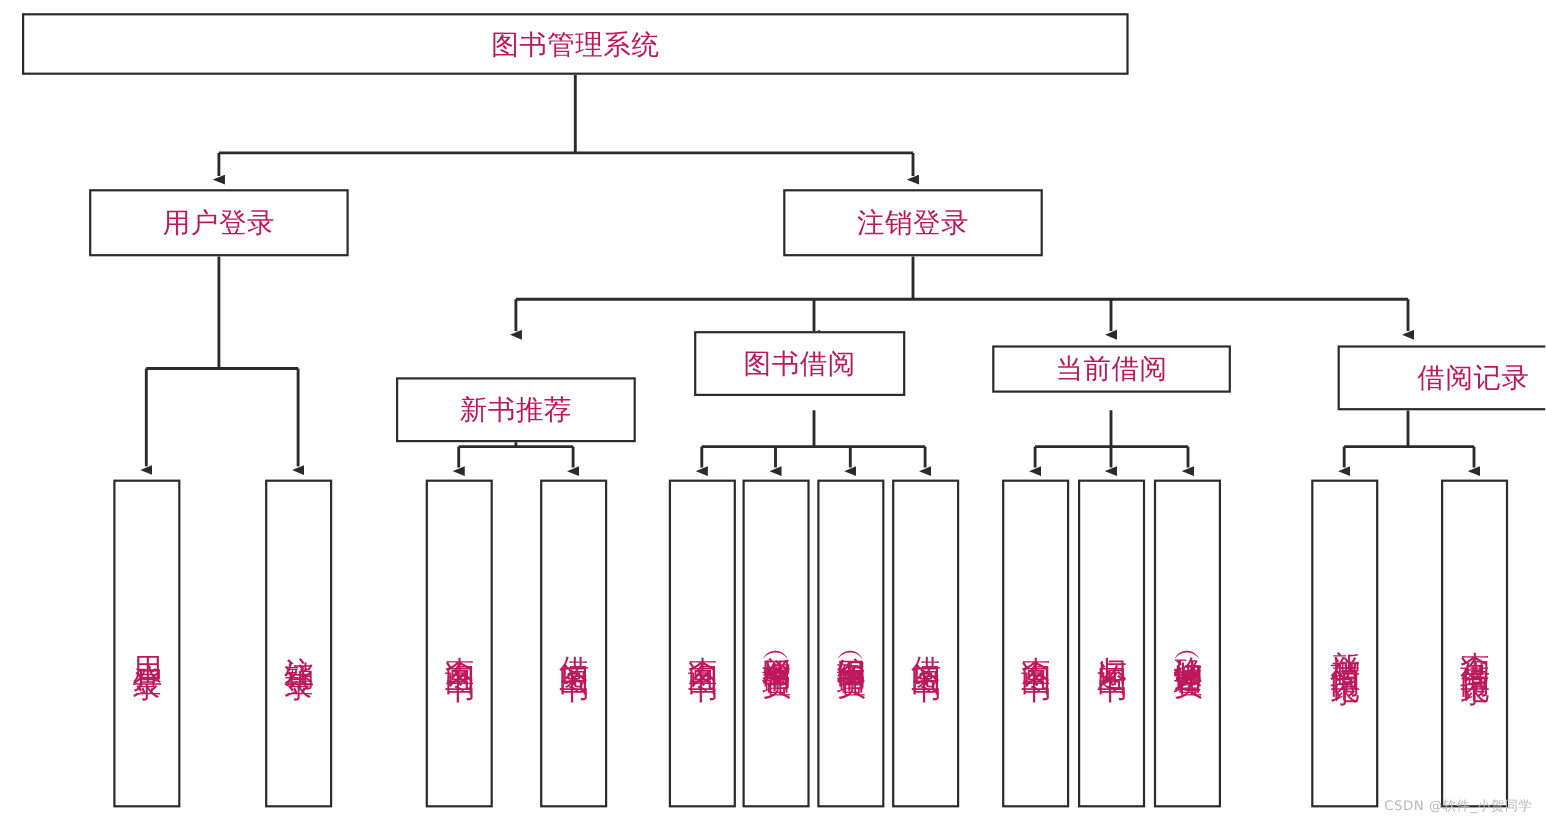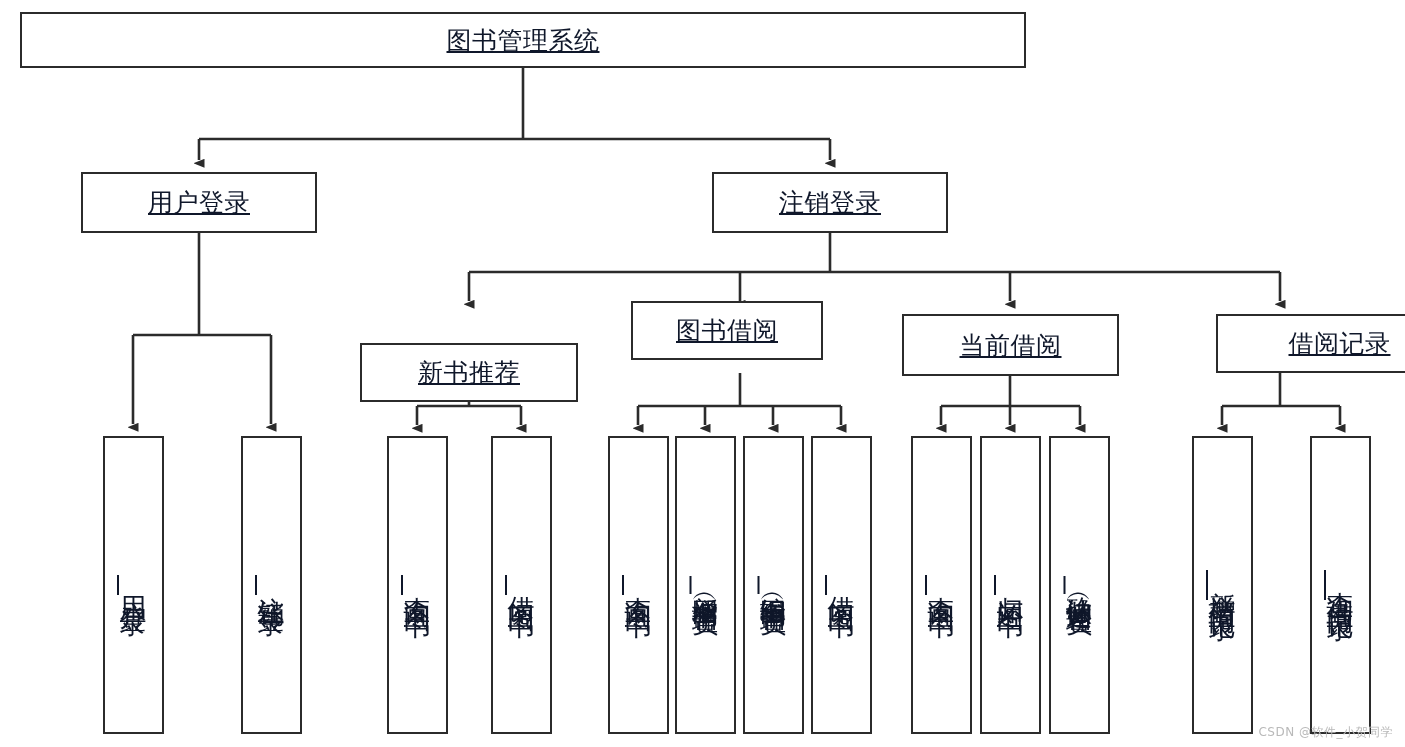--- a/index.html
+++ b/index.html
@@ -27,23 +27,22 @@
     pointer-events: none;
   }
   .node {
     position: absolute;
     box-sizing: border-box;
     border: 2.5px solid #2b2b2b;
     background: #ffffff;
     display: flex;
     align-items: center;
     justify-content: center;
-    color: #0f172a;
+    color: #be185d;
     overflow: hidden;
-    text-decoration: underline;
   }
   .node .lbl {
     display: block;
     text-align: center;
     line-height: 1.08;
     white-space: nowrap;
   }
   
   .node.h .lbl {
     font-size: 25px;
@@ -145,21 +144,21 @@
   <div class="node h" style="left:712px; top:172px; width:236px; height:61px;">
     <span class="lbl">注销登录</span>
   </div>
 
   <div class="node h" style="left:360px; top:314px; width:218px; height:59px;margin-top:29px;">
     <span class="lbl">新书推荐</span>
   </div>
   <div class="node h" style="left:631px; top:301px; width:192px; height:59px;">
     <span class="lbl">图书借阅</span>
   </div>
-  <div class="node h" style="left:902px; top:314px; width:217px; height:62px;">
+  <div class="node h" style="left:902px; top:314px; width:217px; height:43px;">
     <span class="lbl">当前借阅</span>
   </div>
   <div class="node h" style="left:1216px; top:314px; width:247px; height:59px;">
     <span class="lbl">借阅记录</span>
   </div>
 
   <div class="node v" style="left:103px; top:436px; width:61px; height:298px;">
     <span class="lbl">用户登录</span>
   </div>
   <div class="node v" style="left:241px; top:436px; width:61px; height:298px;">

